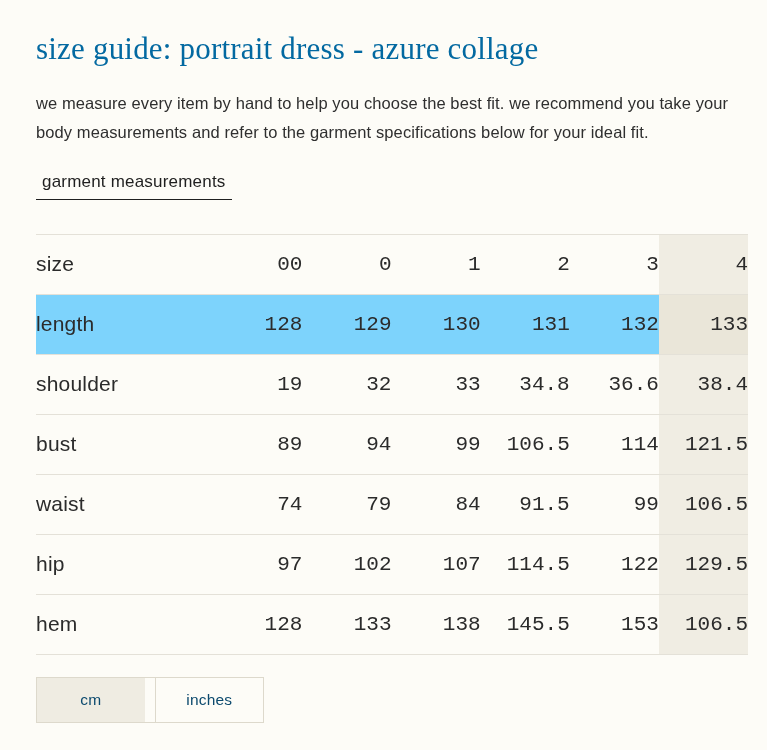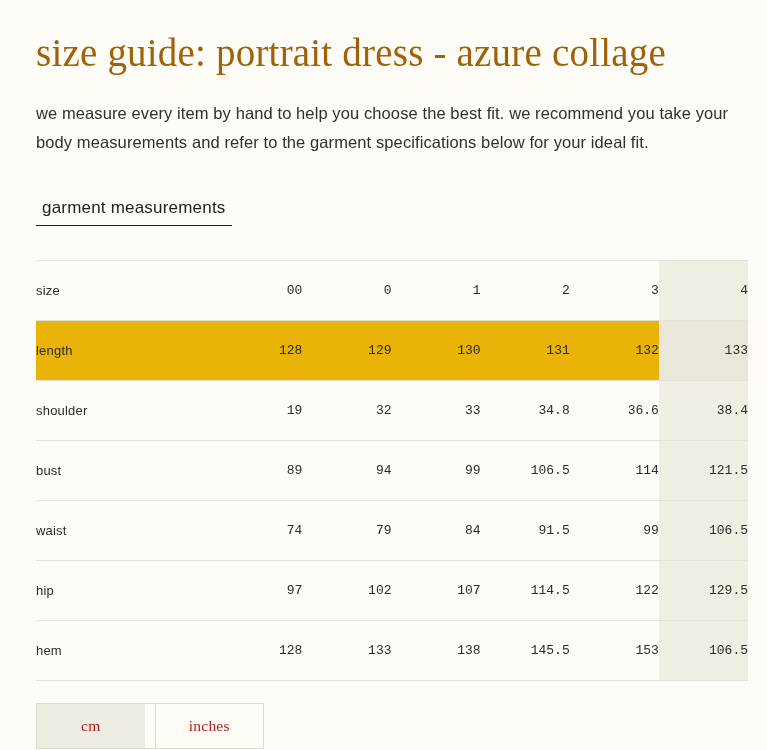--- a/index.html
+++ b/index.html
@@ -14,33 +14,33 @@
     color: #2b2b2b;
     overflow: hidden;
   }
   .page {
     padding: 22px 22px 0 36px;
     box-sizing: border-box;
     width: 767px;
   }
   .title {
     font-family: "Liberation Serif", serif;
-    font-size: 39px;
+    font-size: 31px;
     font-weight: 400;
     letter-spacing: 0.2px;
-    color: #a16207;
+    color: #0369a1;
     margin: 8px 0 22px 0;
     line-height: 1.2;
   }
   .intro {
     font-size: 16.5px;
     line-height: 1.75;
     color: #2f2f2f;
     max-width: 712px;
-    margin: 0 0 40px 0;
+    margin: 0 0 24px 0;
     letter-spacing: 0.1px;
   }
   .tabs {
     display: flex;
     align-items: flex-end;
     gap: 42px;
     margin-bottom: 34px;
   }
   .tab {
     font-size: 17px;
@@ -62,62 +62,62 @@
     table-layout: fixed;
   }
   table.size-table tr {
     border-bottom: 1px solid #e4e1d8;
   }
   table.size-table tr:first-child {
     border-top: 1px solid #e4e1d8;
   }
   table.size-table td {
     height: 59px;
-    font-size: 13px;
+    font-size: 21px;
     color: #2b2b2b;
     padding: 0;
     vertical-align: middle;
   }
   td.rowlabel {
     text-align: left;
     padding-left: 16px;
     width: 175px;
     letter-spacing: 0.2px;
   }
   td.val {
     text-align: right;
     padding-right: 21px;
     width: 88px;
     font-family: Liberation Mono, monospace;
   }
   tr.shaded td {
-    background: #eab308;
+    background: #7dd3fc;
   }
   td.highlight {
     background: #f0ede3;
   }
   tr.shaded td.highlight {
     background: #eae6d9;
   }
   .unit-toggle {
     display: flex;
     margin-top: 22px;
     width: 226px;
     border: 1px solid #ddd9cc;
   }
   .unit-btn {
     flex: 1;
     text-align: center;
     font-size: 15.5px;
     padding: 13px 0;
     cursor: pointer;
     background: #fdfcf7;
-    color: #b91c1c;
+    color: #0c4a6e;
     border: none;
-    font-family: Liberation Serif, serif;
+    font-family: Liberation Sans, sans-serif;
     letter-spacing: 0.2px;
   }
   .unit-btn.active {
     background: #efece2;
   }
   .unit-btn + .unit-btn {
     border-left: 1px solid #ddd9cc;
     margin-left: 10px;
   }
 </style>

